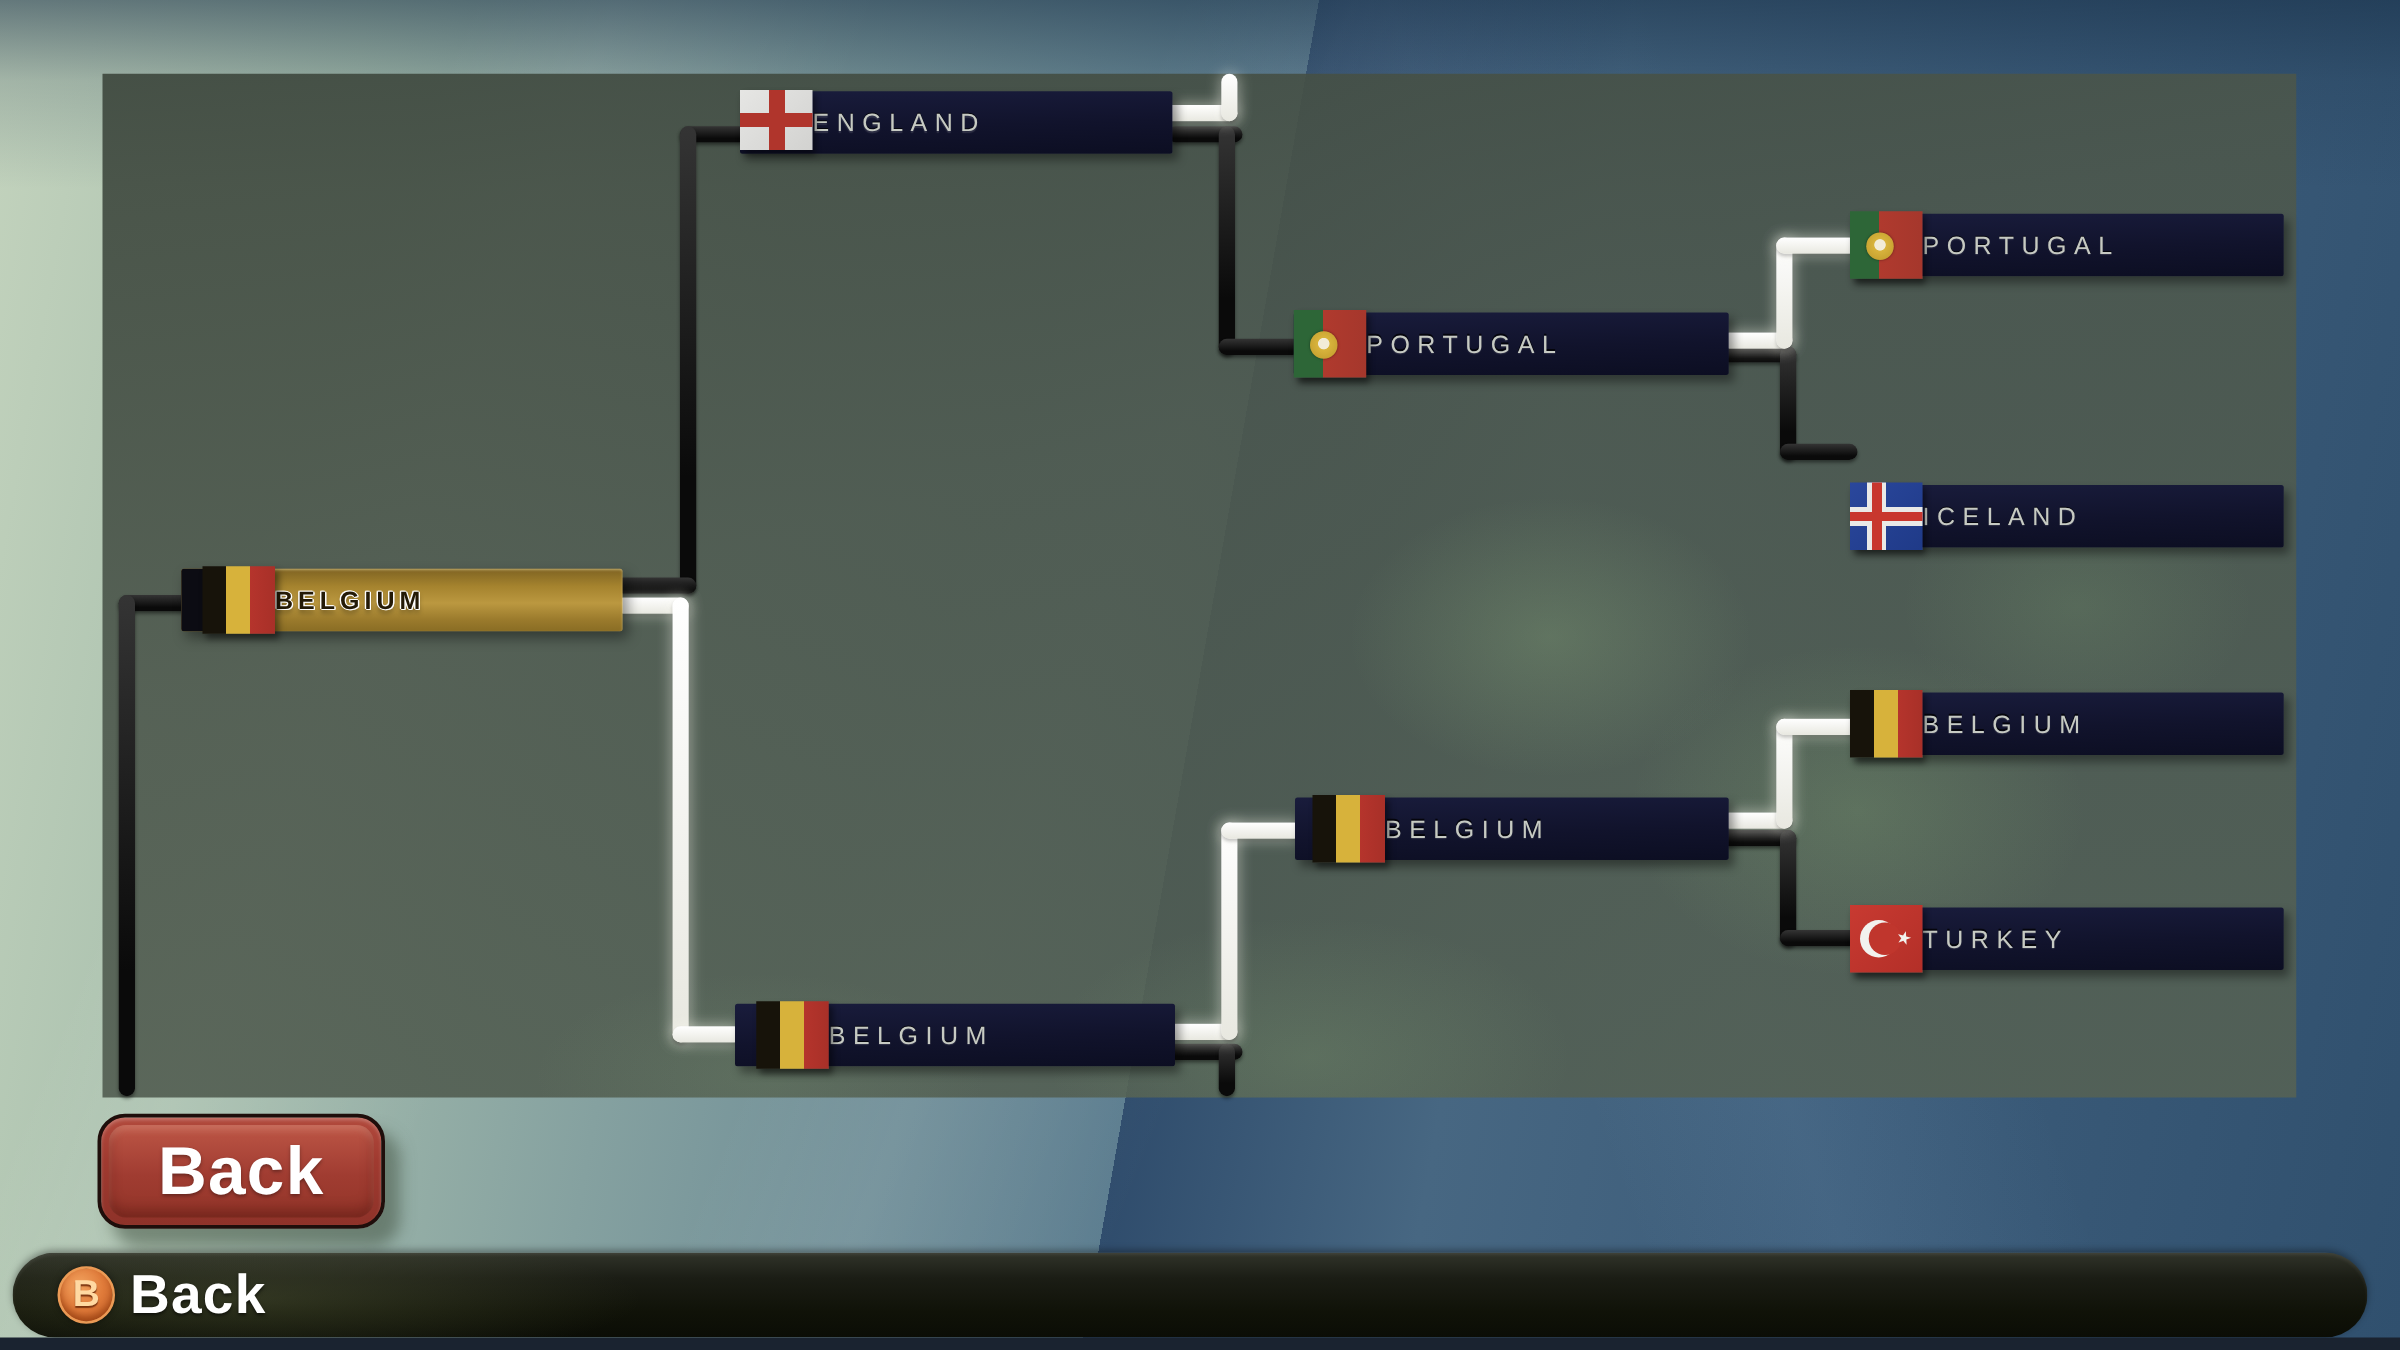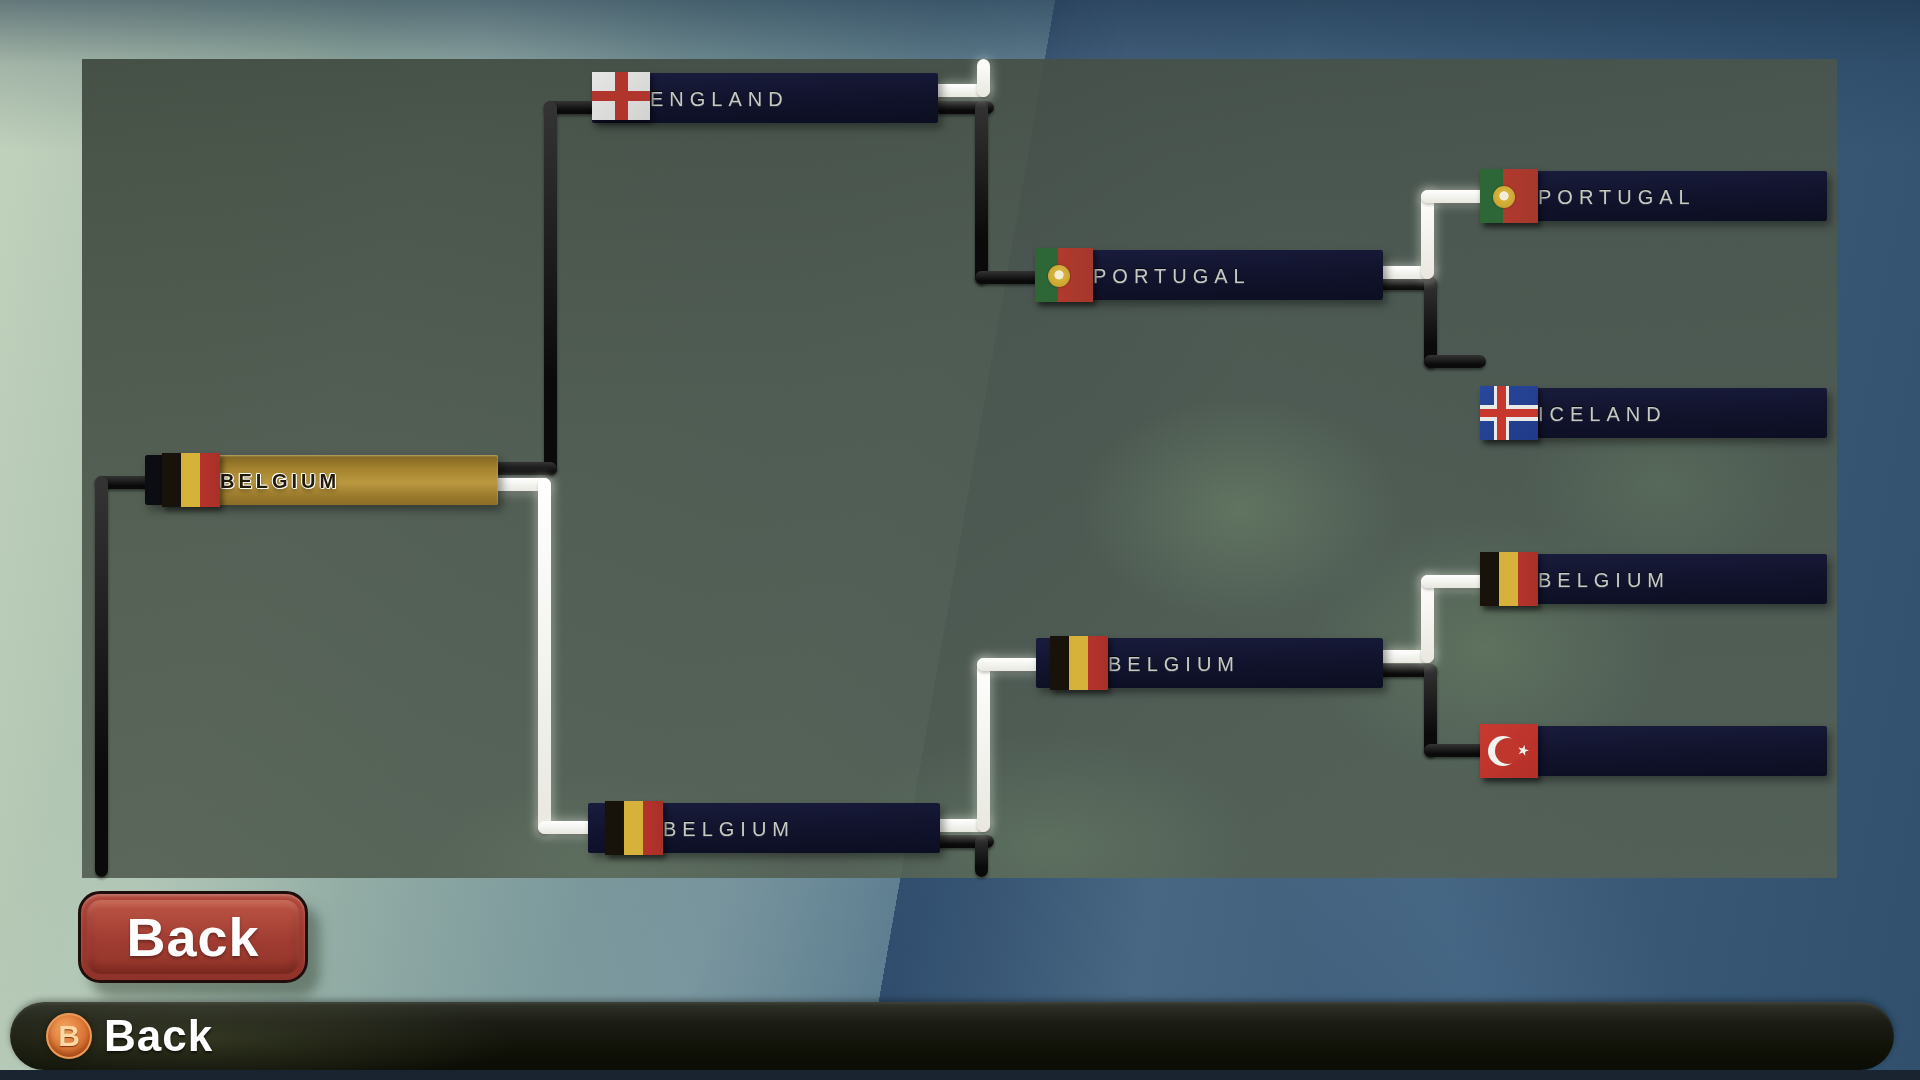--- a/index.html
+++ b/index.html
@@ -213,20 +213,21 @@
     <span class="flag f-belgium" style="left:0;"></span>
     <span class="label" style="padding-left:58px;">BELGIUM</span>
   </div>
 
   <div class="node" style="left:1480px;top:726px;width:347px;">
     <span class="flag f-turkey" style="left:0;">
         <i class="cres1"></i>
         <i class="cres2"></i>
         <i class="star">★</i>
       </span>
+    <span class="label" style="padding-left:58px;">TURKEY</span>
   </div>
 
   <button class="back-btn">
     <span class="face"></span>
     <span class="txt">Back</span>
   </button>
 
   <div class="hint-bar">
     <div class="hint">
       <span class="badge">B</span>

